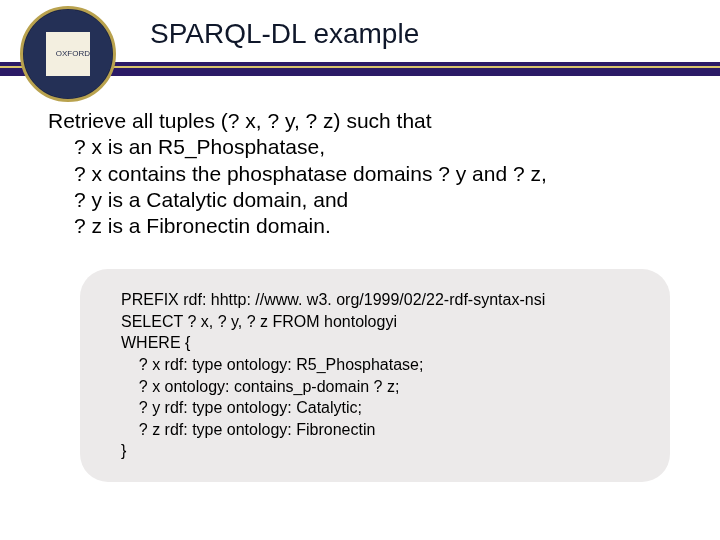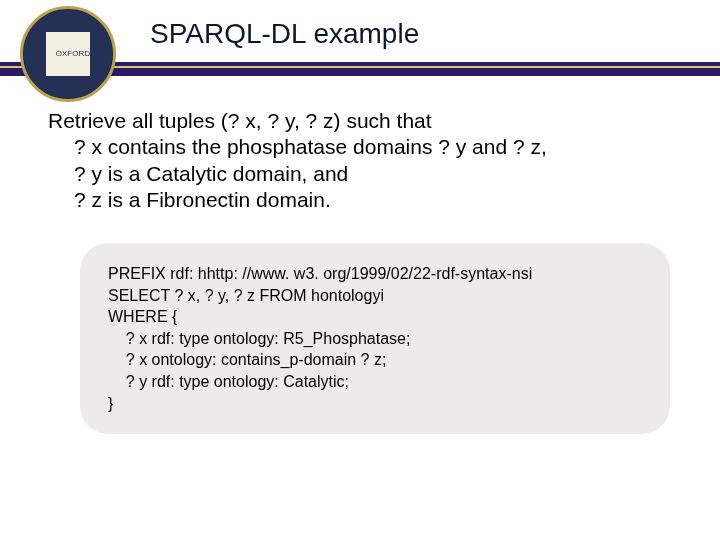--- a/index.html
+++ b/index.html
@@ -79,21 +79,21 @@
   .desc .indent {
     display: block;
     padding-left: 26px;
   }
   .code-box {
     margin-top: 30px;
     margin-left: 32px;
     margin-right: 10px;
     background: #eceaea;
     border-radius: 28px;
-    padding: 20px 26px 20px 28px;
+    padding: 20px 26px 20px 41px;
   }
   .code-box .line {
     display: block;
     font-size: 16px;
     color: #000;
     line-height: 1.35;
     white-space: pre;
   }
 </style>
 </head>
@@ -107,27 +107,29 @@
         <span>OXFORD</span>
       </div>
   </div>
 </div>
 
 <div class="title">SPARQL-DL example</div>
 
 <div class="content">
   <div class="desc">
     <span>Retrieve all tuples (? x, ? y, ? z) such that</span>
+    <span class="indent">? x is an R5_Phosphatase,</span>
     <span class="indent">? x contains the phosphatase domains ? y and ? z,</span>
     <span class="indent">? y is a Catalytic domain, and</span>
     <span class="indent">? z is a Fibronectin domain.</span>
   </div>
 
   <div class="code-box">
     <span class="line">PREFIX rdf: hhttp: //www. w3. org/1999/02/22-rdf-syntax-nsi</span>
     <span class="line">SELECT ? x, ? y, ? z FROM hontologyi</span>
     <span class="line">WHERE {</span>
     <span class="line">    ? x rdf: type ontology: R5_Phosphatase;</span>
     <span class="line">    ? x ontology: contains_p-domain ? z;</span>
     <span class="line">    ? y rdf: type ontology: Catalytic;</span>
+    <span class="line">    ? z rdf: type ontology: Fibronectin</span>
     <span class="line">}</span>
   </div>
 </div>
 
 </body></html>

